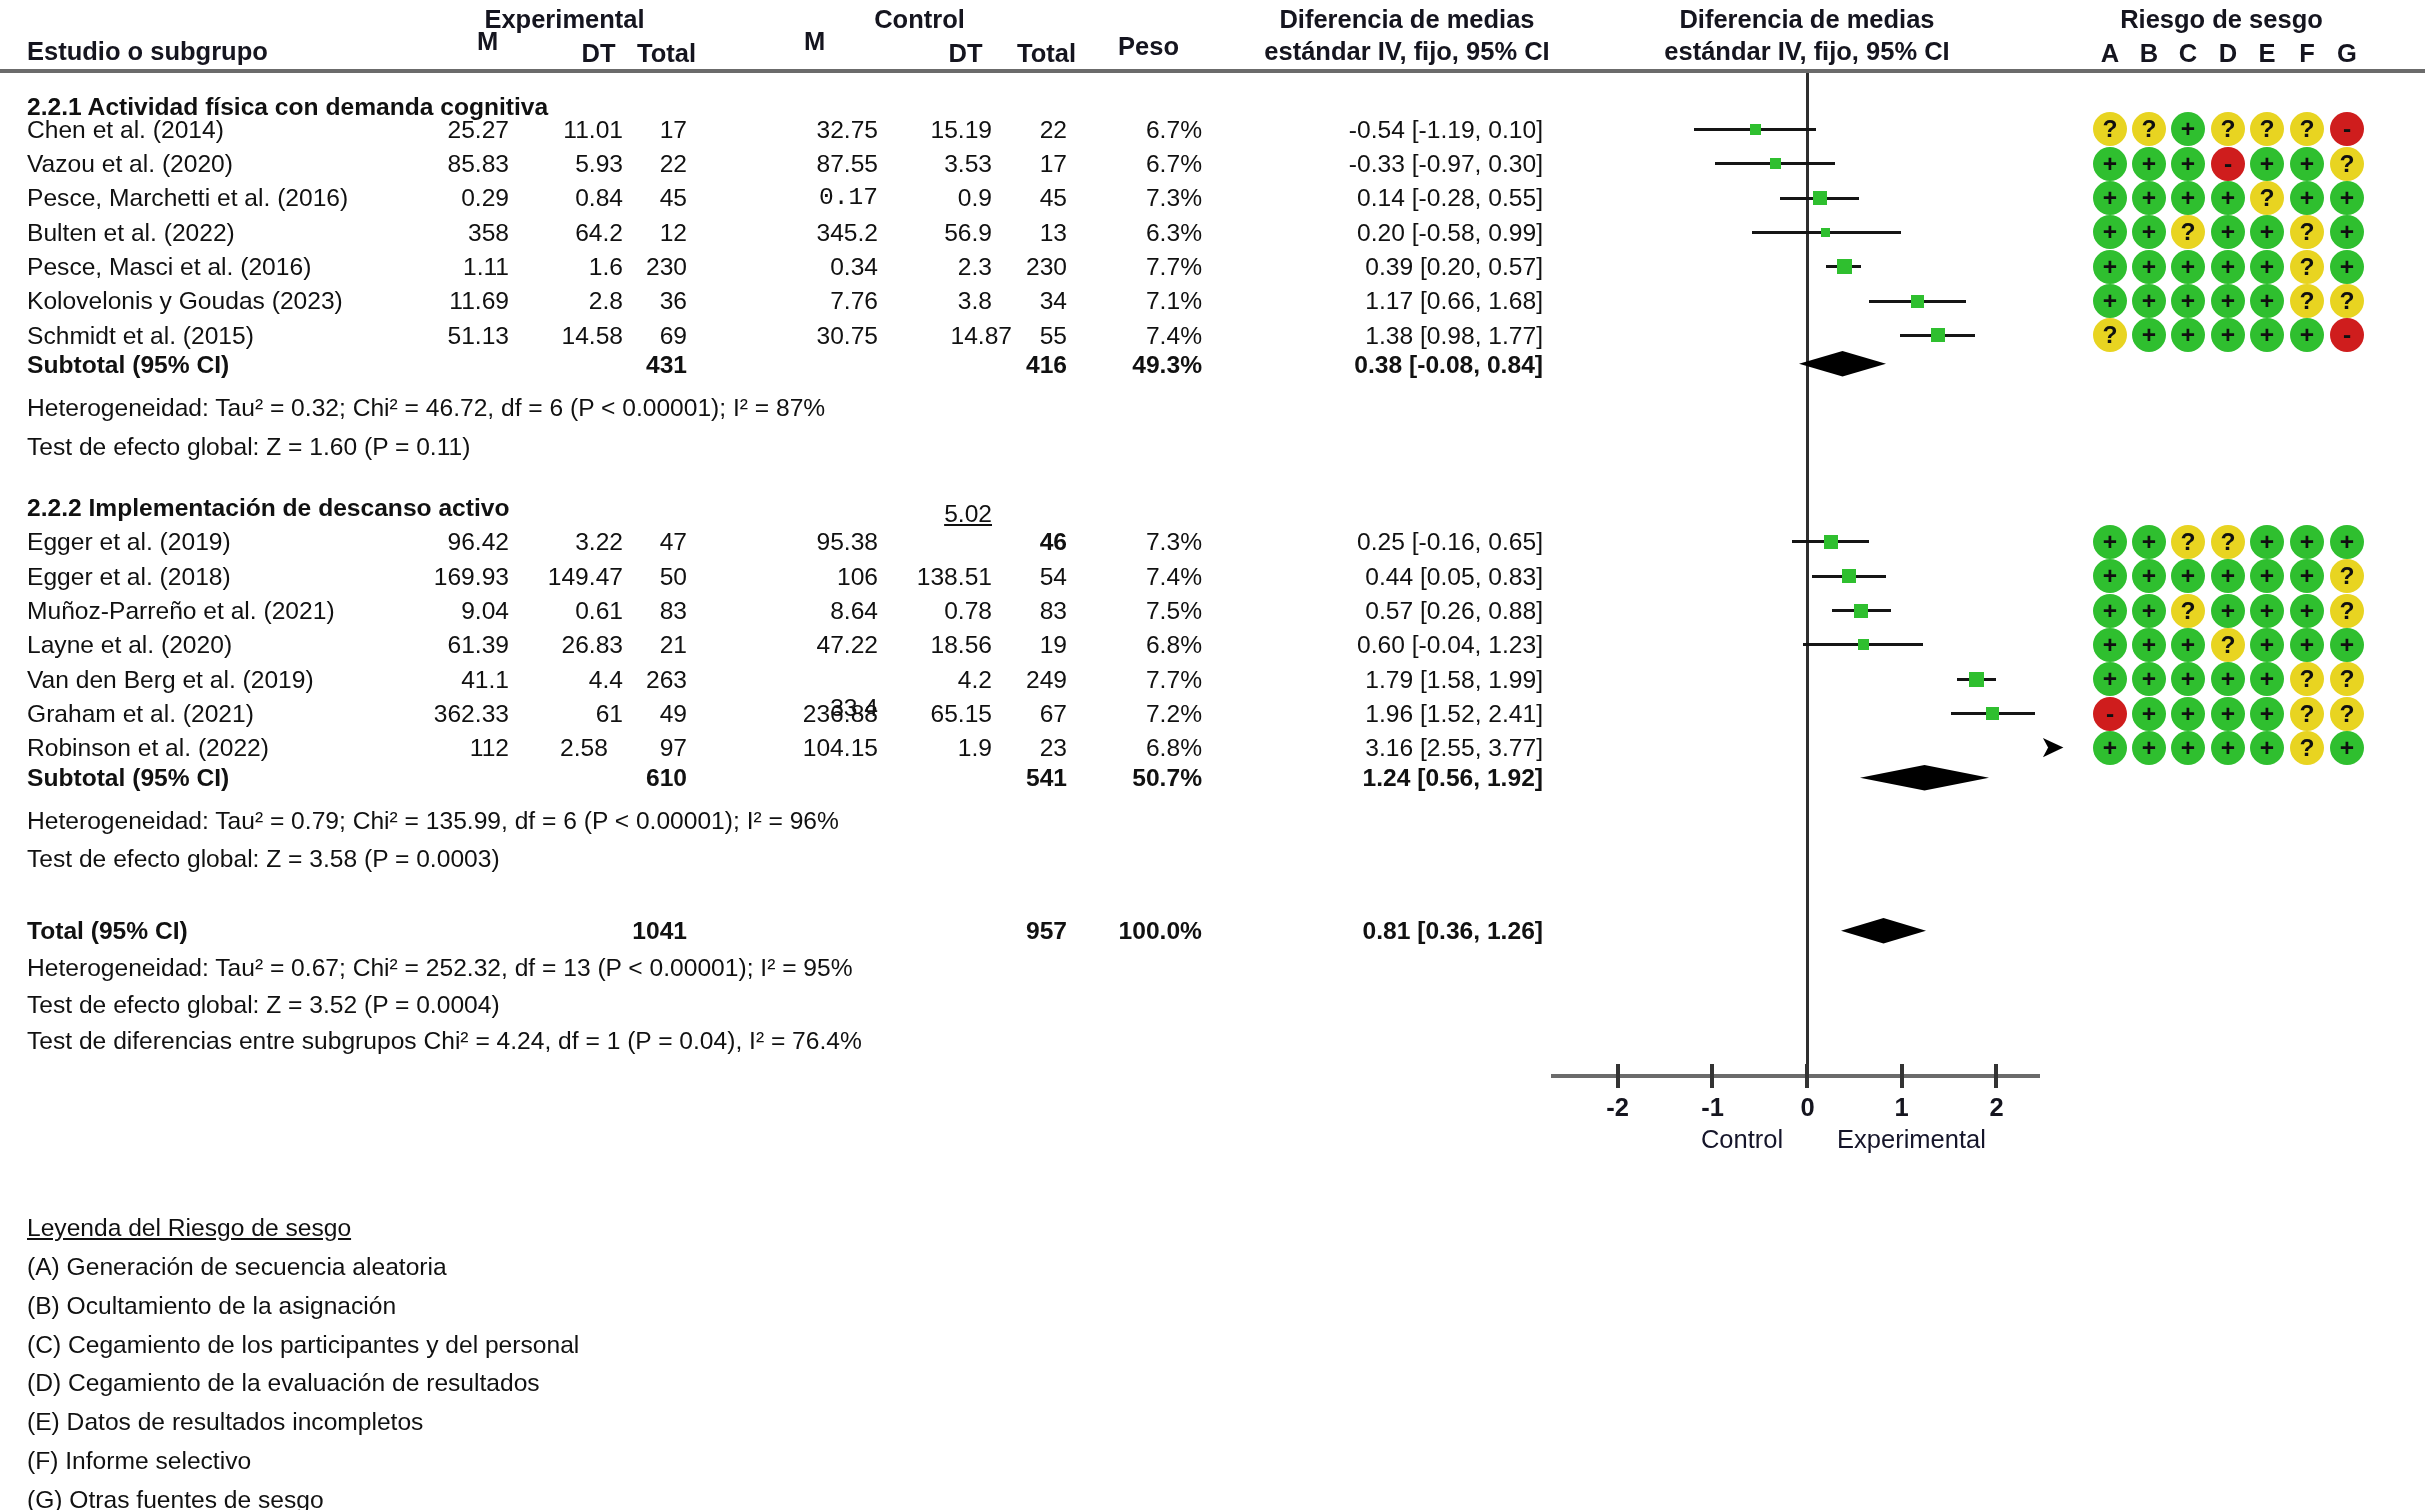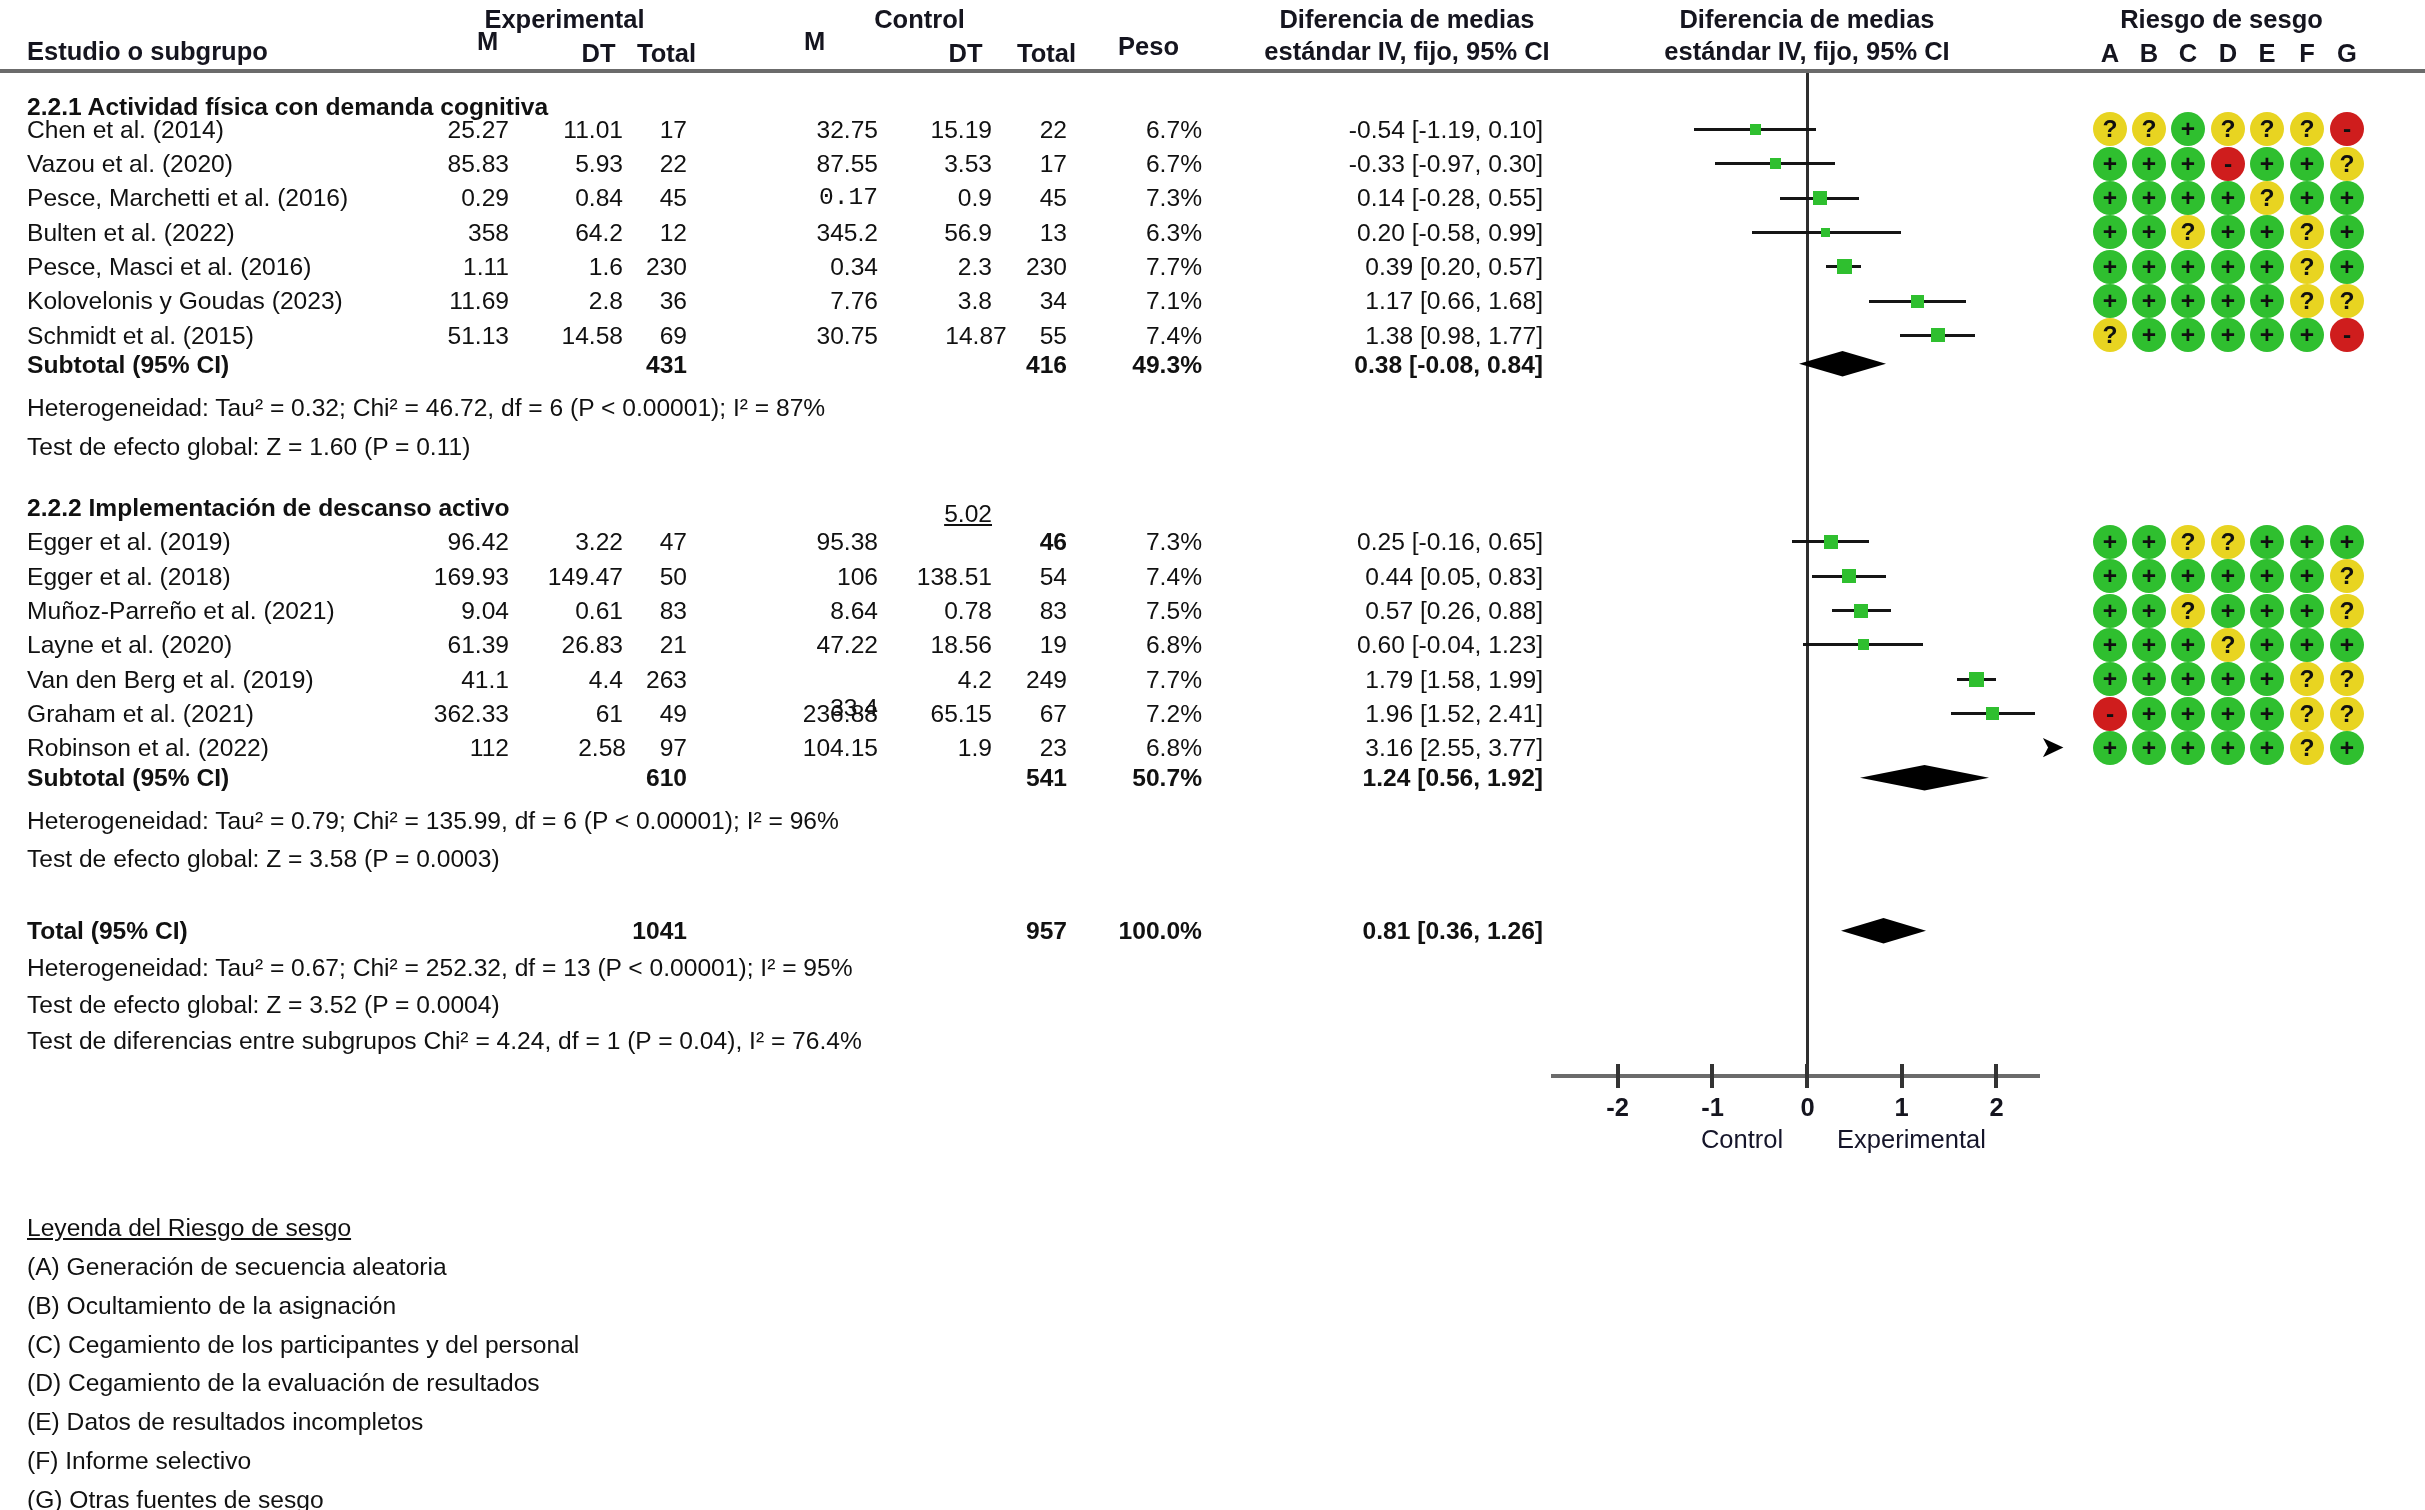--- a/index.html
+++ b/index.html
@@ -119,21 +119,21 @@
       <div class="t rgt" style="left:721px;top:285px;width:157px;">7.76</div>
       <div class="t rgt" style="left:872px;top:285px;width:120px;">3.8</div>
       <div class="t rgt" style="left:972px;top:285px;width:95px;">34</div>
       <div class="t rgt" style="left:1073px;top:285px;width:129px;">7.1%</div>
       <div class="t rgt" style="left:1211px;top:285px;width:332px;">1.17 [0.66, 1.68]</div>
       <div class="t " style="left:27px;top:320px;width:510px;">Schmidt et al. (2015)</div>
       <div class="t rgt" style="left:371px;top:320px;width:138px;">51.13</div>
       <div class="t rgt" style="left:503px;top:320px;width:120px;">14.58</div>
       <div class="t rgt" style="left:592px;top:320px;width:95px;">69</div>
       <div class="t rgt" style="left:721px;top:320px;width:157px;">30.75</div>
-      <div class="t rgt" style="left:916px;top:320px;width:120px;text-align:center;">14.87</div>
+      <div class="t rgt" style="left:892px;top:320px;width:120px;">14.87</div>
       <div class="t rgt" style="left:972px;top:320px;width:95px;">55</div>
       <div class="t rgt" style="left:1073px;top:320px;width:129px;">7.4%</div>
       <div class="t rgt" style="left:1211px;top:320px;width:332px;">1.38 [0.98, 1.77]</div>
       <div class="t  b" style="left:27px;top:349px;width:510px;">Subtotal (95% CI)</div>
       <div class="t rgt b" style="left:592px;top:349px;width:95px;">431</div>
       <div class="t rgt b" style="left:972px;top:349px;width:95px;">416</div>
       <div class="t rgt b" style="left:1073px;top:349px;width:129px;">49.3%</div>
       <div class="t rgt b" style="left:1211px;top:349px;width:332px;">0.38 [-0.08, 0.84]</div>
       <div class="t" style="left:27px;top:392px;">Heterogeneidad: Tau² = 0.32; Chi² = 46.72, df = 6 (P &lt; 0.00001); I² = 87%</div>
       <div class="t" style="left:27px;top:431px;">Test de efecto global: Z = 1.60 (P = 0.11)</div>
@@ -187,21 +187,21 @@
       <div class="t rgt" style="left:371px;top:698px;width:138px;">362.33</div>
       <div class="t rgt" style="left:503px;top:698px;width:120px;">61</div>
       <div class="t rgt" style="left:592px;top:698px;width:95px;">49</div>
       <div class="t rgt" style="left:721px;top:698px;width:157px;">236.88</div>
       <div class="t rgt" style="left:872px;top:698px;width:120px;">65.15</div>
       <div class="t rgt" style="left:972px;top:698px;width:95px;">67</div>
       <div class="t rgt" style="left:1073px;top:698px;width:129px;">7.2%</div>
       <div class="t rgt" style="left:1211px;top:698px;width:332px;">1.96 [1.52, 2.41]</div>
       <div class="t " style="left:27px;top:732px;width:510px;">Robinson et al. (2022)</div>
       <div class="t rgt" style="left:371px;top:732px;width:138px;">112</div>
-      <div class="t rgt" style="left:506px;top:732px;width:120px;">2.58</div>
+      <div class="t rgt" style="left:524px;top:732px;width:120px;text-align:center;">2.58</div>
       <div class="t rgt" style="left:592px;top:732px;width:95px;">97</div>
       <div class="t rgt" style="left:721px;top:732px;width:157px;">104.15</div>
       <div class="t rgt" style="left:872px;top:732px;width:120px;">1.9</div>
       <div class="t rgt" style="left:972px;top:732px;width:95px;">23</div>
       <div class="t rgt" style="left:1073px;top:732px;width:129px;">6.8%</div>
       <div class="t rgt" style="left:1211px;top:732px;width:332px;">3.16 [2.55, 3.77]</div>
       <div class="t  b" style="left:27px;top:762px;width:510px;">Subtotal (95% CI)</div>
       <div class="t rgt b" style="left:592px;top:762px;width:95px;">610</div>
       <div class="t rgt b" style="left:972px;top:762px;width:95px;">541</div>
       <div class="t rgt b" style="left:1073px;top:762px;width:129px;">50.7%</div>

